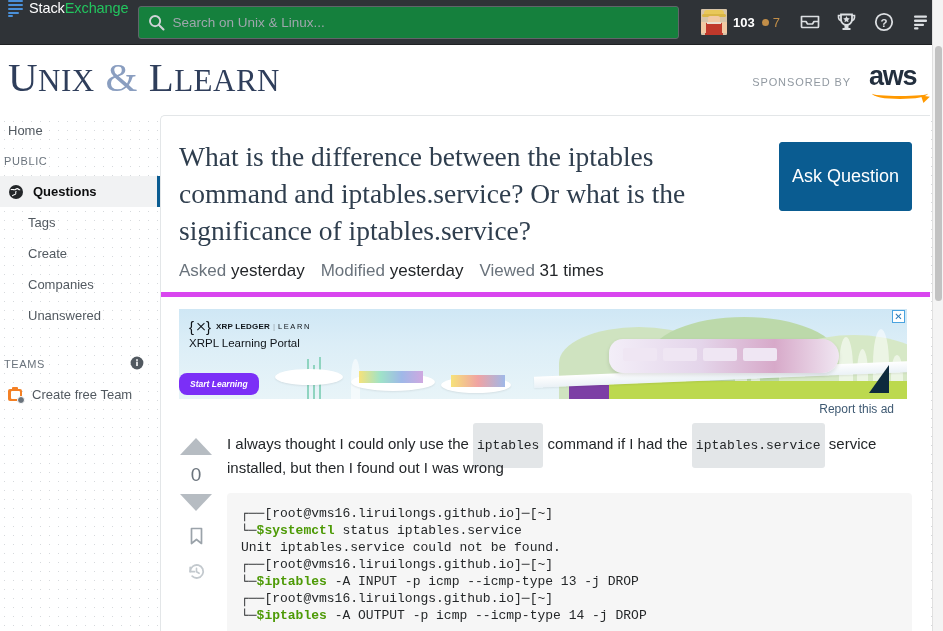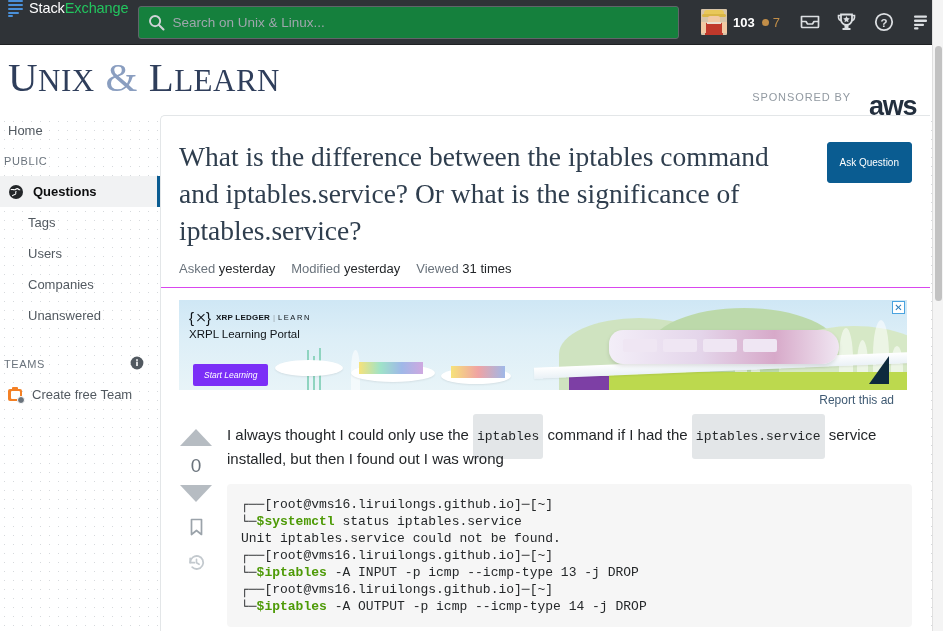--- a/index.html
+++ b/index.html
@@ -119,21 +119,21 @@
     position: absolute; right: 12px; top: 18px;
     display: flex; align-items: center;
   }
   #sponsor .sptext {
     font-size: 11px; color: #9199a1;
     letter-spacing: 0.9px;
     margin-right: 18px;
   }
   #aws {
     position: relative;
-    width: 62px; height: 38px; margin-top: 30px;
+    width: 62px; height: 38px;
   }
   #aws .awstext {
     font-family: "Liberation Sans", sans-serif;
     font-size: 27px; font-weight: bold;
     color: #232f3e;
     letter-spacing: -1.2px;
     line-height: 26px;
   }
   #aws .smile {
     position: absolute; left: 3px; top: 25px;
@@ -245,33 +245,33 @@
     color: #2f3e4e;
     font-weight: normal;
     flex: 1;
     margin-right: 16px;
   }
   #askbtn {
     background: #0a5c91;
     color: #ffffff;
     border: 1px solid #0a5c91;
     border-radius: 3px;
-    padding: 14px 12px;
-    font-size: 10px;
+    padding: 23px 12px;
+    font-size: 18px;
     font-family: "Liberation Sans", sans-serif;
     cursor: pointer;
     white-space: nowrap;
     flex: none;
     margin-top: 4px;
   }
   #qmeta {
     padding: 12px 18px 11px 18px;
     display: flex;
-    border-bottom: 1px solid #d946ef;
-    font-size: 13px;
+    border-bottom: 5px solid #d946ef;
+    font-size: 17px;
     color: #6a737c;
   }
   #qmeta .m { margin-right: 16px; }
   #qmeta .m b { color: #232629; font-weight: normal; }
 
   
   #adwrap { padding: 12px 18px 0 18px; position: relative; }
   #ad {
     position: relative;
     width: 728px; height: 90px;
@@ -364,24 +364,24 @@
   #ad .adlogo .llearn { font-size: 7.5px; color: #0f1419; letter-spacing: 1.6px; }
   #ad .adl1 {
     position: absolute; left: 10px; top: 28px;
     font-size: 11.5px; font-weight: normal; color: #0f1419; z-index: 5;
   }
   #ad .adl2 {
     position: absolute; left: 10px; top: 43px;
     font-size: 16.5px; font-weight: bold; color: #0f1419; letter-spacing: -.2px; z-index: 5;
   }
   #ad .adbtn {
-    position: absolute; left: 14px; top: 64px;
+    position: absolute; left: 0; top: 64px;
     background: #7b2ff7; color: #ffffff;
-    font-size: 8.5px; font-weight: normal; font-style: italic;
-    padding: 6px 11px; border-radius: 2px; z-index: 5;
+    font-size: 8.5px; font-weight: bold; font-style: italic;
+    padding: 6px 11px; border-radius: 8px; z-index: 5;
     cursor: pointer;
   }
   #reportad {
     text-align: right;
     padding: 3px 18px 0 0;
     font-size: 12px;
     color: #3f5a73;
     cursor: pointer;
   }
 
@@ -554,21 +554,21 @@
         <path d="M3.2 5.6 c1.6-.6 2.6.4 3.6.2 .9-.2 1.4-1.4 2.6-1.2 1.1.2 1.3 1.4 2.4 1.2 M4.6 11.6 c.8-1.2 2.4-.6 3-1.6 .5-.9-.4-1.8.5-2.5" stroke="#ffffff" stroke-width="1.1" fill="none" stroke-linecap="round"></path>
       </svg>
     </span>
     <span>Questions</span>
   </div>
 
   <div class="nav-item indent">
     <span>Tags</span>
   </div>
   <div class="nav-item indent">
-    <span>Users</span>
+    <span>Create</span>
   </div>
   <div class="nav-item indent">
     <span>Companies</span>
   </div>
   <div class="nav-item indent">
     <span>Unanswered</span>
   </div>
 
   <div class="nav-head spaced" style="margin-top:18px">
     <span>TEAMS</span>

